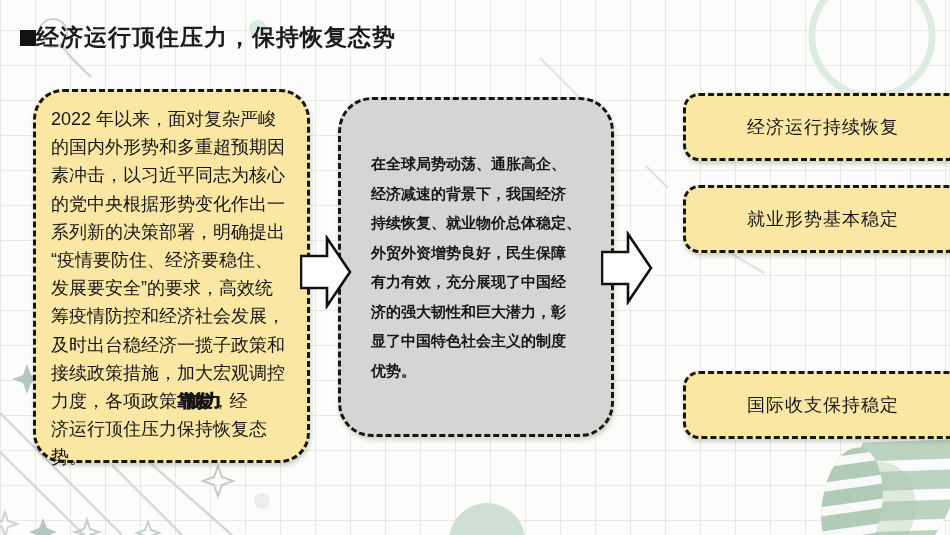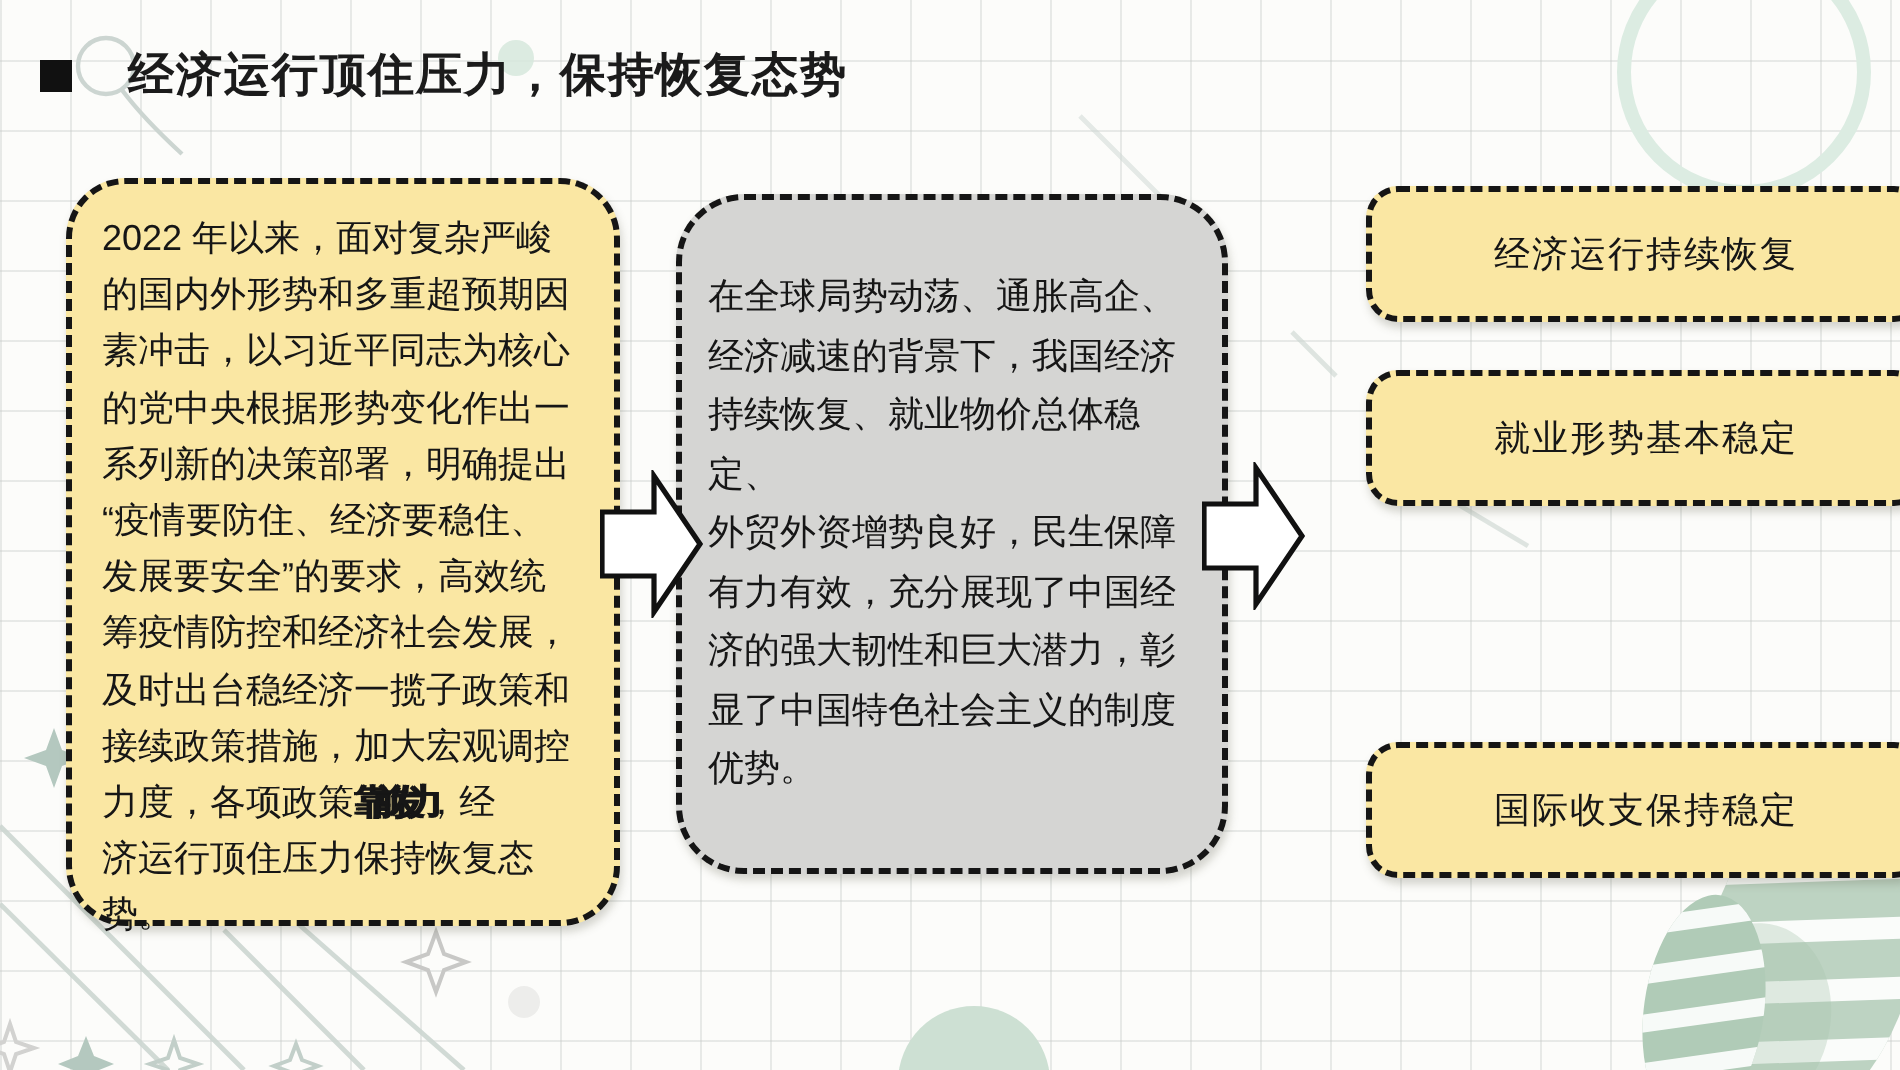--- a/index.html
+++ b/index.html
@@ -10,21 +10,21 @@
     font-family:"Liberation Sans","DejaVu Sans",sans-serif;
     color:#161616;
     background-color:#fcfcfa;
     background-image:
       linear-gradient(to right, rgba(198,203,200,.38) 1px, transparent 1px),
       linear-gradient(to bottom, rgba(198,203,200,.38) 1px, transparent 1px);
     background-size:35px 35px;
     background-position:0 -5px;
   }
   .deco{position:absolute;left:0;top:0;width:950px;height:535px;z-index:0;pointer-events:none;}
-  .title-row{position:absolute;left:20px;top:22px;z-index:1;display:flex;align-items:center;gap:28px;}
+  .title-row{position:absolute;left:20px;top:22px;z-index:1;display:flex;align-items:center;gap:0;}
   .bullet{width:16px;height:16px;background:#111;flex:0 0 auto;}
   .page-title{font-size:23px;font-weight:bold;letter-spacing:1px;color:#1b1b1b;}
   .box{
     position:absolute;z-index:1;
     border:3px dashed #151515;
     box-sizing:border-box;
     box-shadow:1px 3px 4px rgba(90,90,70,.25);
   }
   .left-box{
     left:33px;top:89px;width:277px;height:374px;
@@ -32,22 +32,23 @@
     padding:13px 12px 10px 15px;
     font-size:18px;line-height:28.2px;
     white-space:pre-line;
   }
   .squeeze{letter-spacing:-0.52em;font-weight:bold;text-shadow:1px 0 0 currentColor;}
   .mid-box{
     left:338px;top:97px;width:276px;height:340px;
     background:#d5d5d3;border-radius:34px;
     display:flex;align-items:center;justify-content:center;
     padding:0 13px;
-    font-size:18px;line-height:29.5px;
+    font-size:15px;line-height:29.5px;
     white-space:pre-line;
+    font-weight:bold;
   }
   .rbox{
     left:638px;width:280px;height:68px;
     background:#fae7a3;border-radius:16px;
     display:flex;align-items:center;justify-content:center;
     font-size:18px;letter-spacing:1px;margin-left:45px;
   }
   .rbox1{top:93px;}.rbox2{top:185px;}.rbox3{top:278px;}.rbox4{top:371px;}
   .arrow{position:absolute;z-index:2;width:52px;height:74px;}
   .arrow1{left:300px;top:235px;}

